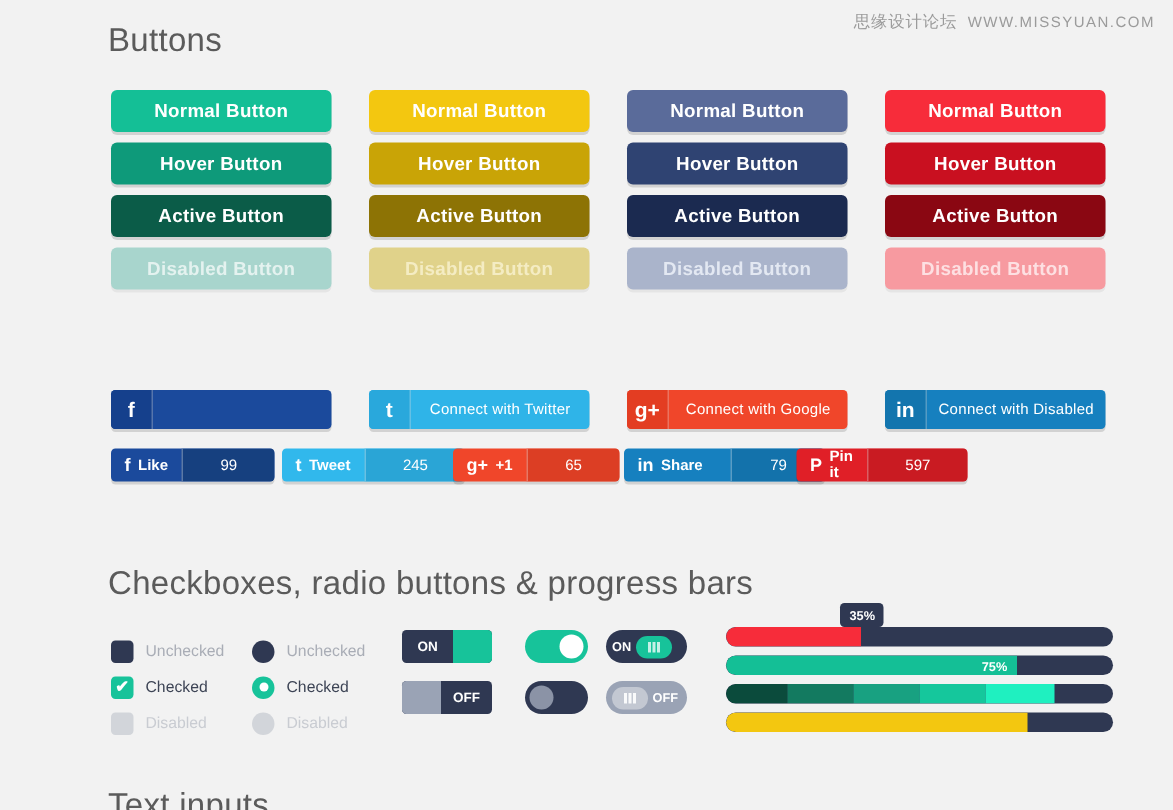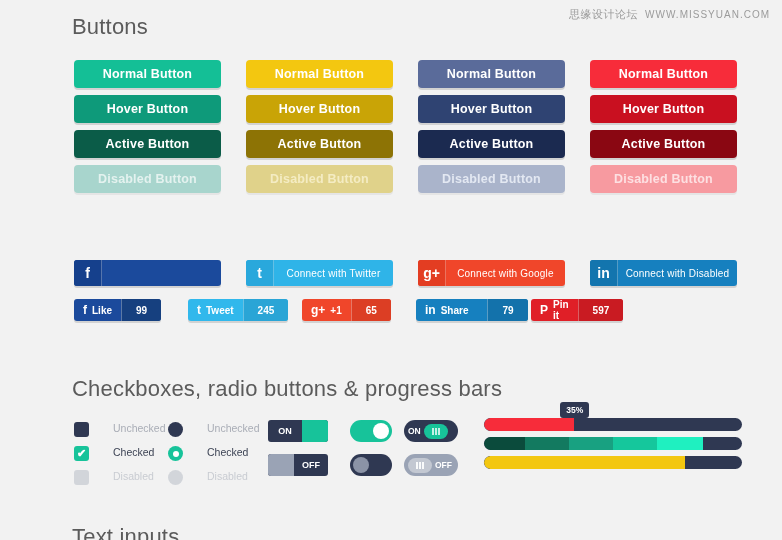--- a/index.html
+++ b/index.html
@@ -76,30 +76,30 @@
     height: 22px; border-radius: 3px; overflow: hidden;
     cursor: pointer; user-select: none;
     box-shadow: 0 2px 0 rgba(0,0,0,.13);
   }
   .share-btn .sh-main {
     display: flex; align-items: center; gap: 5px; padding: 0 9px;
     font-size: 10px; font-weight: bold; color: #fff;
   }
   .share-btn .sh-ic { font-size: 12px; font-weight: bold; }
   .share-btn .sh-count {
-    display: flex; align-items: center; padding: 0 14px;
-    font-size: 10px; font-weight: bold; color: #fff;
+    display: flex; align-items: center; padding: 0 25px;
+    font-size: 10px; font-weight: normal; color: #fff;
     border-left: 1px solid rgba(255,255,255,.3);
   }
 
   
   .cr-block { position: absolute; top: 422px; }
   .cr-col-a { left: 74px; }
   .cr-col-b { left: 168px; }
-  .cr-row { display: flex; align-items: flex-start; gap: 24px; height: 24px; cursor: pointer; }
+  .cr-row { display: flex; align-items: center; gap: 8px; height: 24px; cursor: pointer; }
   .cr-row.is-disabled { cursor: default; }
   .cr-label { font-size: 10.5px; color: #3d4455; }
   .cr-row.is-unchecked .cr-label { color: #a9adb6; }
   .cr-row.is-disabled .cr-label { color: #c9ccd2; }
 
   .cbox { width: 15px; height: 15px; border-radius: 3px; display:flex;
           align-items:center; justify-content:center; flex: none; }
   .cbox.unchecked { background: #2f3852; }
   .cbox.checked { background: #17c39a; }
   .cbox.disabled { background: #d2d5da; }
@@ -358,20 +358,25 @@
   </div>
 
   <div class="progress-area" id="progress-area">
       <div style="position: relative; margin-top: 14px;">
         <div class="tooltip" style="left: 76.3px; text-align: center;">35%</div>
         <div class="pb">
           <div class="fill" style="width: 35%; background: rgb(247, 44, 58);"></div>
         </div>
       </div>
       <div class="pb">
+        <div class="fill inline-lab" style="width: 75%; background: rgb(20, 191, 150);">
+          <span>75%</span>
+        </div>
+      </div>
+      <div class="pb">
         <div class="pb-seg">
           <span style="width: 16%; background: rgb(11, 75, 60); border-radius: 7px 0px 0px 7px;"></span>
           <span style="width: 17%; background: rgb(19, 122, 96);"></span>
           <span style="width: 17%; background: rgb(24, 161, 129);"></span>
           <span style="width: 17%; background: rgb(21, 199, 156);"></span>
           <span style="width: 18%; background: rgb(31, 240, 192);"></span>
         </div>
       </div>
       <div class="pb">
         <div class="fill" style="width: 78%; background: rgb(243, 199, 16);"></div>

